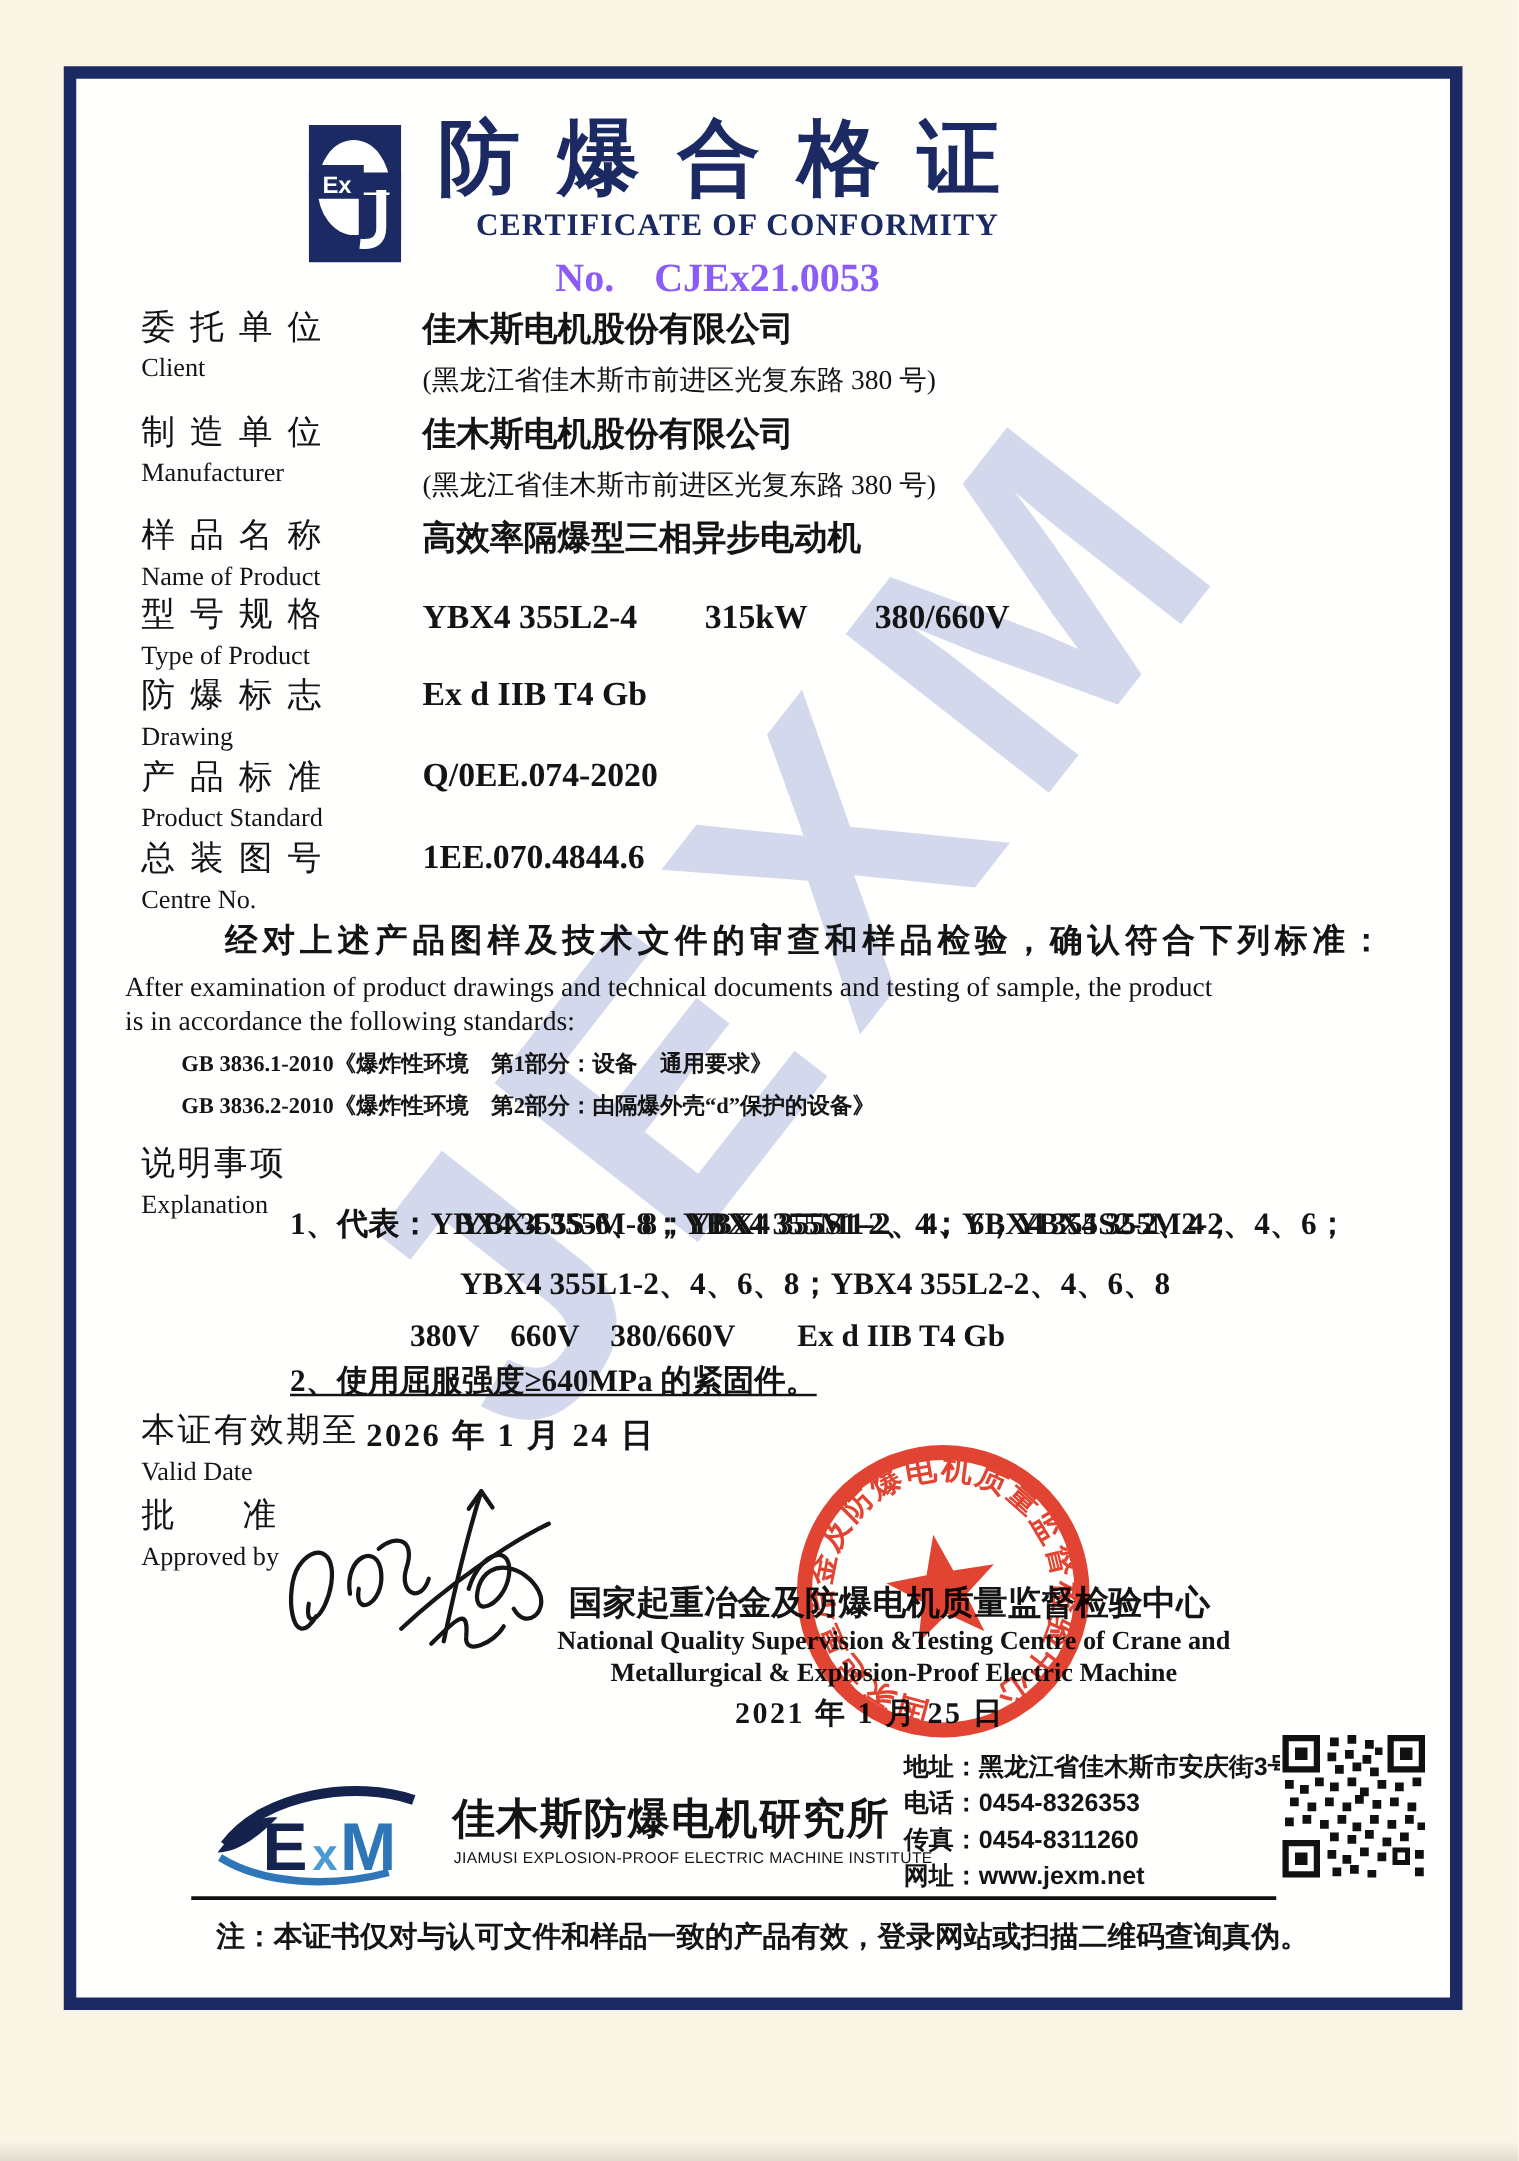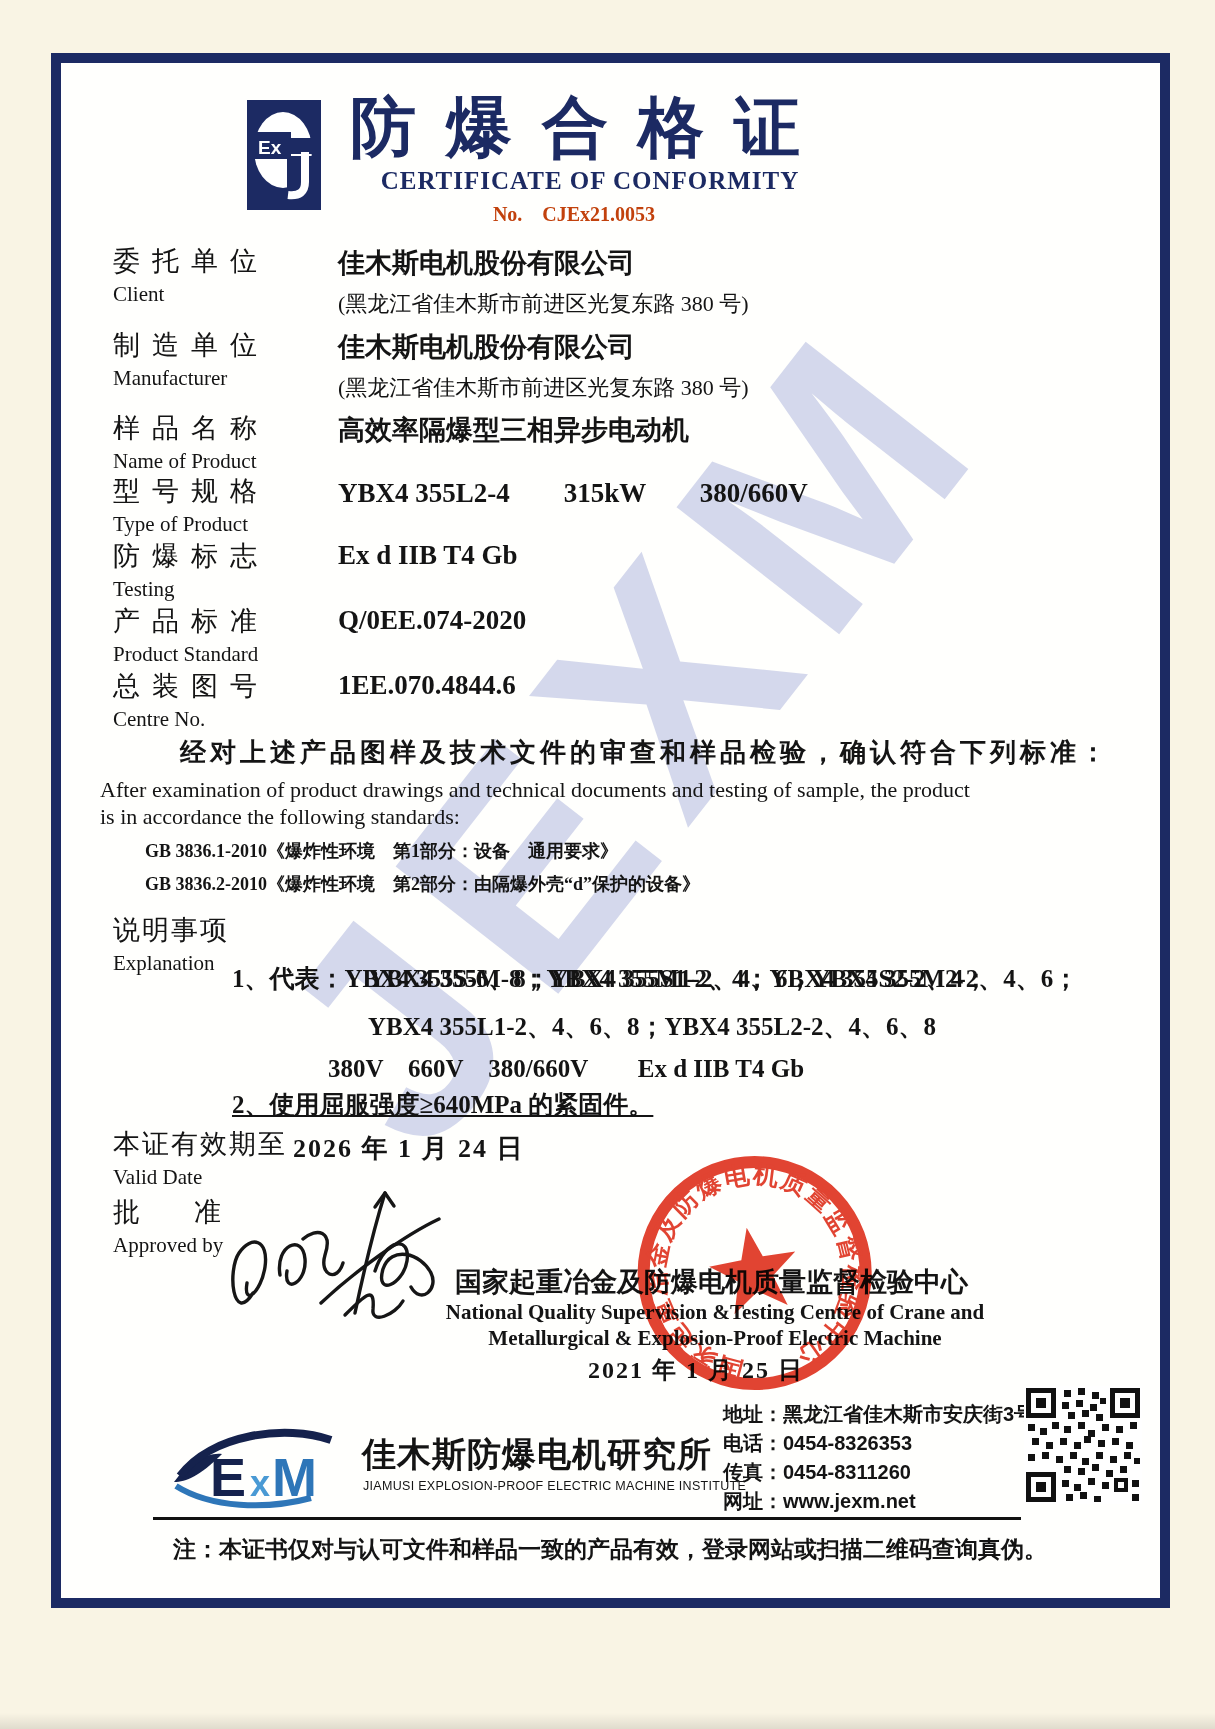--- a/index.html
+++ b/index.html
@@ -9,21 +9,21 @@
          border:10px solid #1c2a63;background:#fffffd;z-index:1;}
   .abs{position:absolute;}
   .watermark{position:absolute;left:140px;top:560px;width:980px;text-align:center;z-index:2;
              font-family:"Liberation Sans",sans-serif;font-weight:bold;font-size:300px;
              letter-spacing:28px;color:rgba(170,178,220,0.5);transform:rotate(-52deg);pointer-events:none;}
   .content{position:absolute;left:0;top:0;width:1215px;height:1729px;z-index:3;}
   
   .header-text{position:absolute;left:300px;top:96px;width:580px;text-align:center;}
   .title-cn{font-size:66px;font-weight:bold;color:#1c2a63;letter-spacing:30px;line-height:64px;white-space:nowrap;}
   .title-en{font-size:25px;font-weight:bold;color:#1c2a63;letter-spacing:1px;margin-top:7px;}
-  .cert-no{font-size:20px;font-weight:bold;color:#c2410c;margin-top:6px;transform:translateX(-16px);}
+  .cert-no{font-size:32px;font-weight:bold;color:#8b5cf6;margin-top:6px;transform:translateX(-16px);}
   
   .field-label{position:absolute;left:113px;width:240px;}
   .label-cn{font-size:27px;letter-spacing:12px;white-space:nowrap;}
   .label-en{font-size:21px;margin-top:3px;}
   .field-value{position:absolute;left:338px;width:780px;}
   .value-main{font-size:27px;font-weight:bold;white-space:nowrap;}
   .value-sub{font-size:22px;margin-top:8px;white-space:nowrap;}
   
   .stmt-cn{font-size:26px;font-weight:bold;letter-spacing:4px;white-space:nowrap;text-align:right;}
   .stmt-en{font-size:22px;line-height:27px;}
@@ -114,21 +114,21 @@
         <div class="label-en">Type of Product</div>
       </div>
       <div class="field-value" style="top:475px;">
         <div class="value-main">YBX4 355L2-4　　315kW　　380/660V</div>
       </div>
     </div>
 
     <div>
       <div class="field-label" style="top:538px;">
         <div class="label-cn">防爆标志</div>
-        <div class="label-en">Testing</div>
+        <div class="label-en">Drawing</div>
       </div>
       <div class="field-value" style="top:540px;">
         <div class="value-main">Ex d IIB T4 Gb</div>
       </div>
     </div>
 
     <div>
       <div class="field-label" style="top:603px;">
         <div class="label-cn">产品标准</div>
         <div class="label-en">Product Standard</div>

